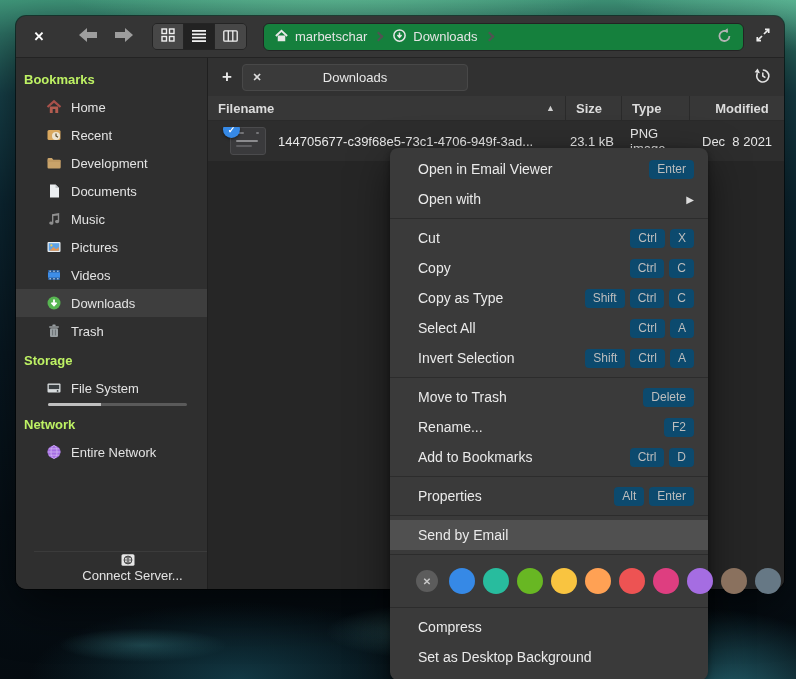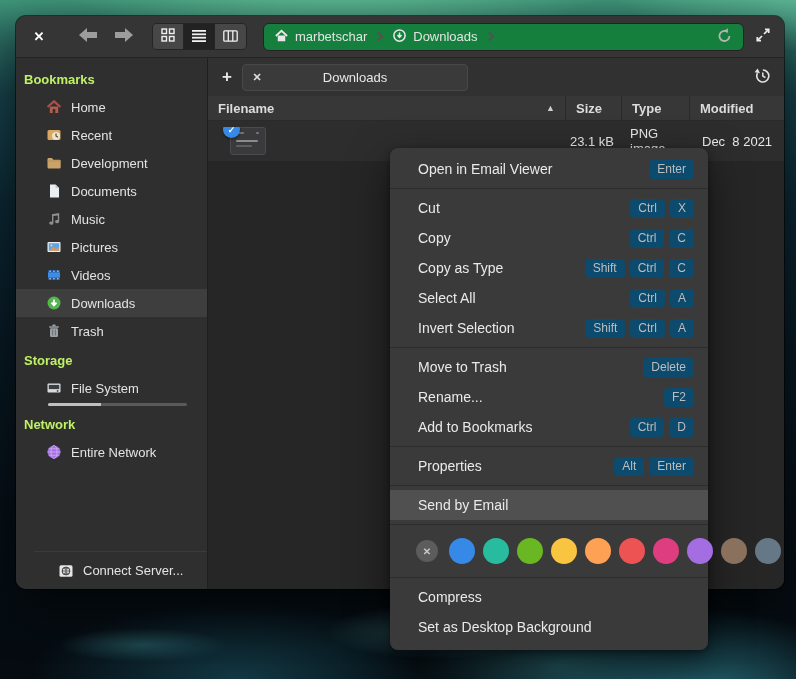--- a/index.html
+++ b/index.html
@@ -50,34 +50,34 @@
   .main { flex:1; display:flex; min-height:0; }
 
   
   .sidebar { flex:0 0 191px; background:#2f2f2f; position:relative; padding-top:6px; color:#e3e3e3; font-size:13px; }
   .side-header { font-weight:bold; color:#bef264; padding:8px 8px 6px 8px; }
   .side-item { height:28px; display:flex; align-items:center; padding-left:30px; }
   .side-item.selected { background:#3e3e3e; }
   .sicon { width:16px; height:16px; flex:0 0 16px; margin-right:9px; display:flex; }
   .usage { height:3px; margin:1px 20px 3px 32px; background:#5a5a5a; border-radius:2px; overflow:hidden; }
   .usage-fill { width:38%; height:100%; background:#c0c0c0; }
-  .connect-row { position:absolute; left:18px; right:0; bottom:0; height:38px; border-top:1px solid #3b3b3b; display:flex; align-items:center; padding-left:24px; }
+  .connect-row { position:absolute; left:18px; right:0; bottom:0; height:38px; border-top:1px solid #3b3b3b; display:flex; align-items:center; padding-left:24px;flex-direction:column; }
 
   
   .content { flex:1; min-width:0; background:#262626; border-left:1px solid #1f1f1f; display:flex; flex-direction:column; }
   .tabbar { flex:0 0 38px; background:#313131; display:flex; align-items:center; }
   .newtab-btn { width:30px; margin-left:4px; text-align:center; color:#e8e8e8; font-size:17px; font-weight:bold; }
   .tab { width:226px; height:27px; background:#3a3a3a; border:1px solid #484848; border-radius:4px; display:flex; align-items:center; position:relative; }
   .tab-close { width:28px; text-align:center; color:#dcdcdc; font-size:11px; font-weight:bold; }
   .tab-label { position:absolute; left:0; right:0; text-align:center; color:#e8e8e8; font-size:13px; pointer-events:none; }
   .history-btn { margin-left:auto; margin-right:12px; display:flex; }
 
   .list-header { flex:0 0 25px; background:#373737; display:flex; align-items:center; font-size:13px; font-weight:600; color:#dcdcdc; border-bottom:1px solid #2a2a2a; }
   .hcol { height:100%; display:flex; align-items:center; padding-left:10px; border-right:1px solid #2a2a2a; }
-  .hcol:last-child { border-right:none; }
+  .hcol:last-child { border-right:none;justify-content:center; }
   .hcol-filename { flex:1; min-width:0; }
   .hcol-size { width:56px; } .hcol-type { width:68px; } .hcol-modified { width:94px; }
   .sort-arrow { margin-left:auto; margin-right:10px; font-size:9px; color:#cfcfcf; }
 
   .file-row { height:40px; display:flex; align-items:center; background:#2d2d2d; font-size:13px; color:#e8e8e8; }
   .cell-filename { flex:1; min-width:0; display:flex; align-items:center; padding-left:22px; white-space:nowrap; overflow:hidden; }
   .thumb { width:36px; height:28px; background:#3a3a3c; border:1px solid #4b4b4d; border-radius:3px; position:relative; margin-right:12px; flex:0 0 36px; }
   .t-line { position:absolute; background:#77777a; border-radius:1px; }
   .t1 { left:5px; top:4px; width:8px; height:2px; }
   .t2 { right:6px; top:4px; width:3px; height:2px; }
@@ -389,40 +389,45 @@
 
       <div class="file-row">
         <div class="cell-filename">
           <span class="thumb">
             <span class="t-line t1"></span>
             <span class="t-line t2"></span>
             <span class="t-line t3"></span>
             <span class="t-line t4"></span>
             <span class="check-badge">✓</span>
           </span>
+          <span>144705677-c39f68e5-73c1-4706-949f-3ad...</span>
         </div>
         <div class="cell-size">23.1 kB</div>
         <div class="cell-type">PNG image</div>
         <div class="cell-modified">Dec  8 2021</div>
       </div>
 
       <div class="list-rest"></div>
     </div>
   </div>
 </div>
 
 <div class="menu">
 
   <div class="menu-item">
     <span>Open in Email Viewer</span>
     <span class="keys">
         <span class="key">Enter</span>
       </span>
   </div>
 
+  <div class="menu-item">
+    <span>Open with</span>
+    <span class="submenu-arrow">▶</span>
+  </div>
 
   <div class="menu-sep"></div>
 
   <div class="menu-item">
     <span>Cut</span>
     <span class="keys">
       <span class="key">Ctrl</span>
       <span class="key">X</span>
     </span>
   </div>

